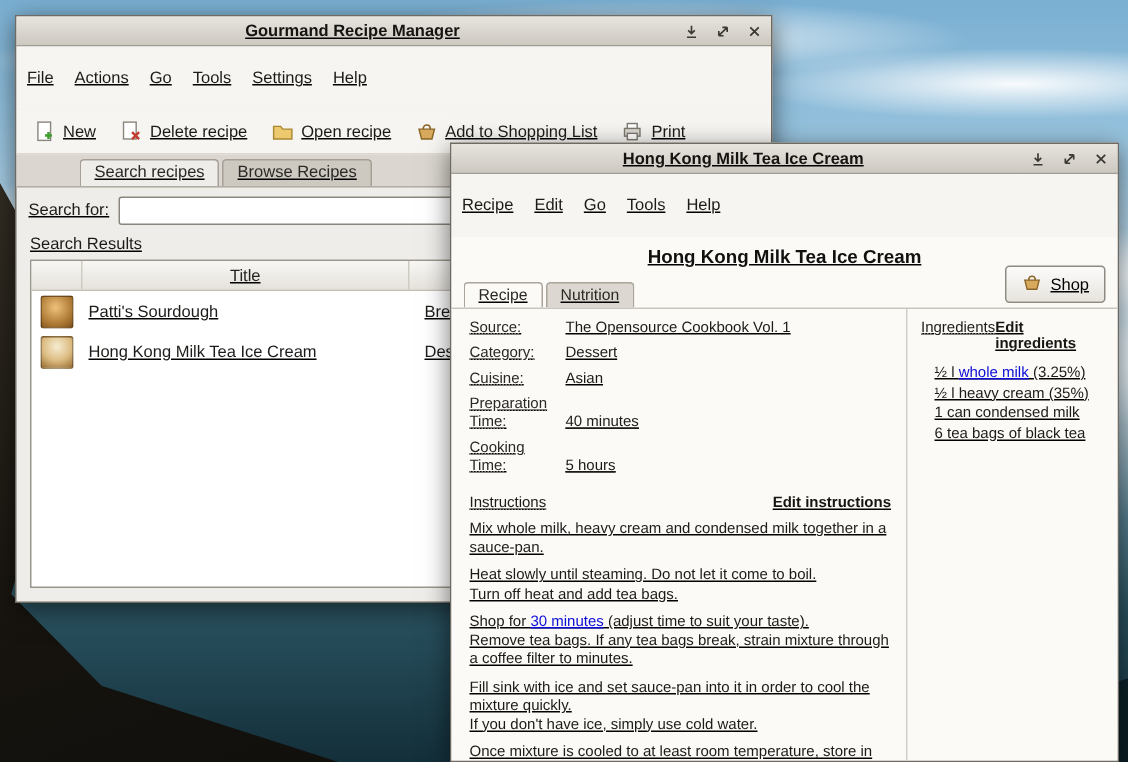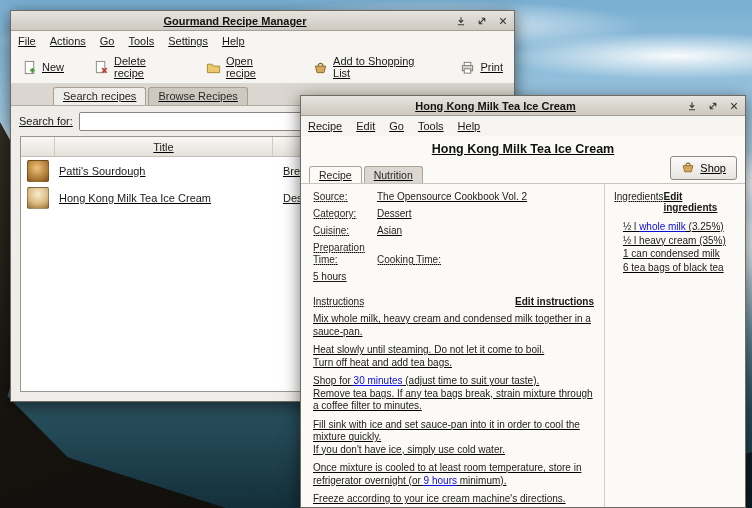--- a/index.html
+++ b/index.html
@@ -45,23 +45,23 @@
     background: linear-gradient(#e7e4de,#cdc9c1);
     border-bottom:1px solid #a39e95;
     display:flex; align-items:center; padding:0 5px; cursor:default;
   }
   .titlebar .ttl { flex:1; text-align:center; font-size:11px; font-weight:bold; color:#14130f; }
   .wbtns { display:flex; align-items:center; gap:8px; }
   .wbtn { width:13px; height:13px; display:flex; align-items:center; justify-content:center; color:#3b3934; cursor:pointer; }
   .wbtn svg { display:block; }
 
   .menubar { flex:0 0 20px; background:#f6f5f2; display:flex; align-items:center; font-size:11px; color:#1c1b18; }
-  .menu-item { padding:4px 7px; cursor:default; }
-
-  .toolbar { flex:0 0 30px; display:flex; align-items:center; gap:16px; background:#f6f5f2; border-bottom:1px solid #dcd8d1; padding:0 4px; }
+  .menu-item { padding:15px 7px; cursor:default; }
+
+  .toolbar { flex:0 0 30px; display:flex; align-items:center; gap:2px; background:#f6f5f2; border-bottom:1px solid #dcd8d1; padding:0 4px; }
   .tbtn { display:flex; align-items:center; gap:5px; font-size:11px; padding:4px 7px; border-radius:3px; color:#1c1b18; cursor:pointer; }
   .tbtn svg { display:block; }
 
   .tabsrow { flex:0 0 22px; background:#dbd7d0; display:flex; align-items:flex-end; padding:3px 6px 0; gap:2px; border-bottom:1px solid #b2ada4; }
   .mtab { font-size:11px; padding:2px 9px 3px; border:1px solid #a59f96; border-bottom:none; border-radius:3px 3px 0 0; background:#cdc9c1; color:#2a2925; cursor:pointer; }
   .mtab.active { background:#efedea;margin-left:36px; }
 
   .searchrow { flex:0 0 30px; display:flex; align-items:center; gap:6px; padding:0 8px; font-size:11px; color:#1c1b18; }
   .txtinput { flex:1; height:19px; border:1px solid #8b867d; background:#fff; border-radius:2px; font:inherit; padding:0 4px; }
   .btn { font-size:11px; padding:3px 9px; background:linear-gradient(#fcfbfa,#e7e4de); border:1px solid #8f8a81; border-radius:3px; color:#1c1b18; white-space:nowrap; cursor:pointer; font-family:inherit; }
@@ -203,20 +203,21 @@
     <span class="mtab">Browse Recipes</span>
   </div>
 
   <div class="searchrow">
     <span>Search for:</span>
     <input class="txtinput" type="text" value="" style="">
     <button class="btn">Show Options</button>
     <button class="btn">Find</button>
   </div>
 
+  <div class="resultslabel">Search Results</div>
 
   <div class="rtable">
     <div class="thead">
       <span class="th c0"></span>
       <span class="th c1">Title</span>
       <span class="th c2">Category</span>
     </div>
     <div class="trow">
       <span class="tcell-thumb">
           <span class="thumb bread"></span>
@@ -281,26 +282,27 @@
         </span>
         <span>Shop</span>
       </button>
     </div>
 
     <div class="cols">
 
       <div class="leftpane">
         <div class="fields">
           <span class="flabel">Source:</span>
-          <span class="fval">The Opensource Cookbook Vol. 2</span>
+          <span class="fval">The Opensource Cookbook Vol. 1</span>
           <span class="flabel">Category:</span>
           <span class="fval">Dessert</span>
           <span class="flabel">Cuisine:</span>
           <span class="fval">Asian</span>
           <span class="flabel">Preparation Time:</span>
+          <span class="fval uval">40 minutes</span>
           <span class="flabel">Cooking Time:</span>
           <span class="fval uval">5 hours</span>
         </div>
 
         <div class="sechead">
           <span class="sh-label">Instructions</span>
           <span class="editbtn">Edit instructions</span>
         </div>
 
         <div class="para">

